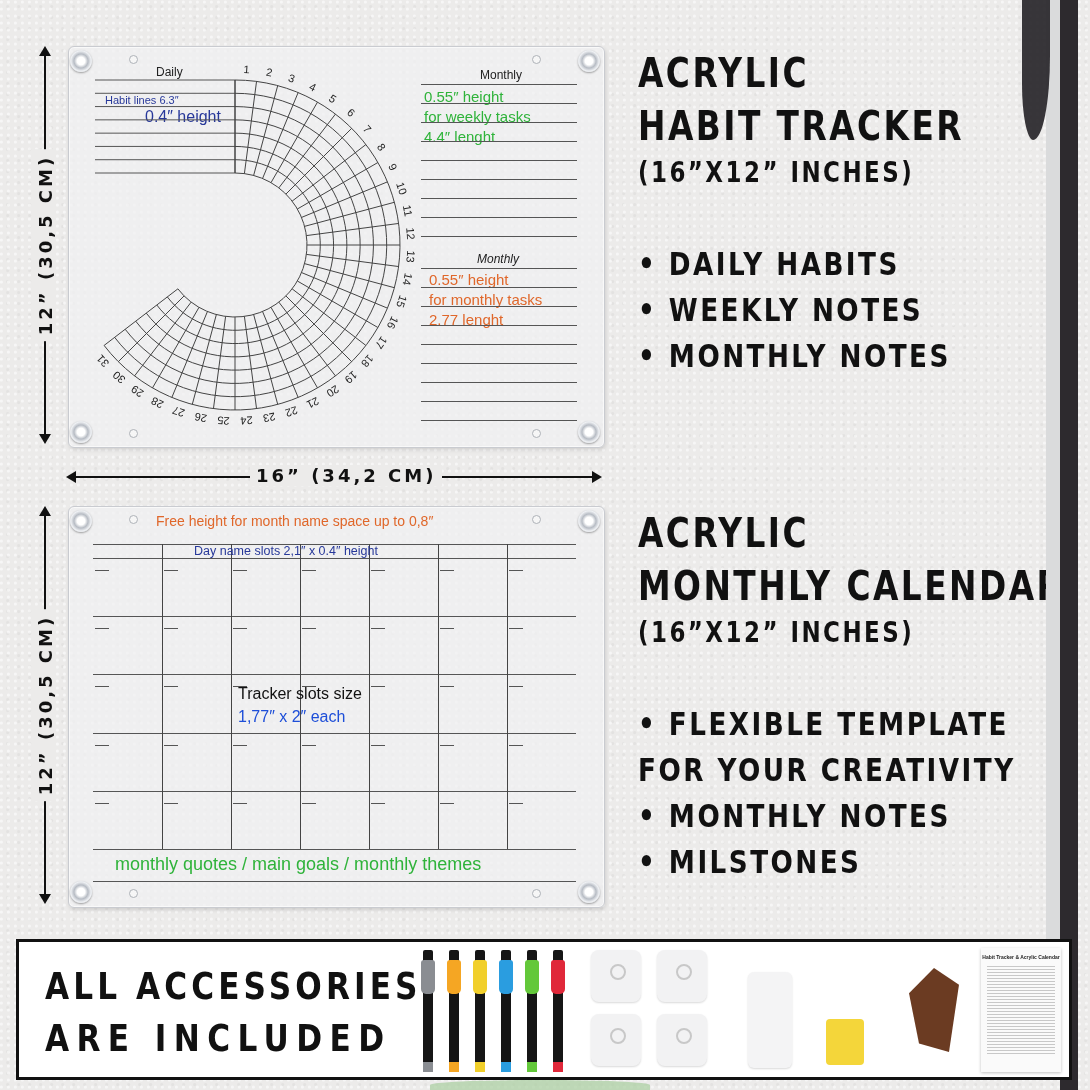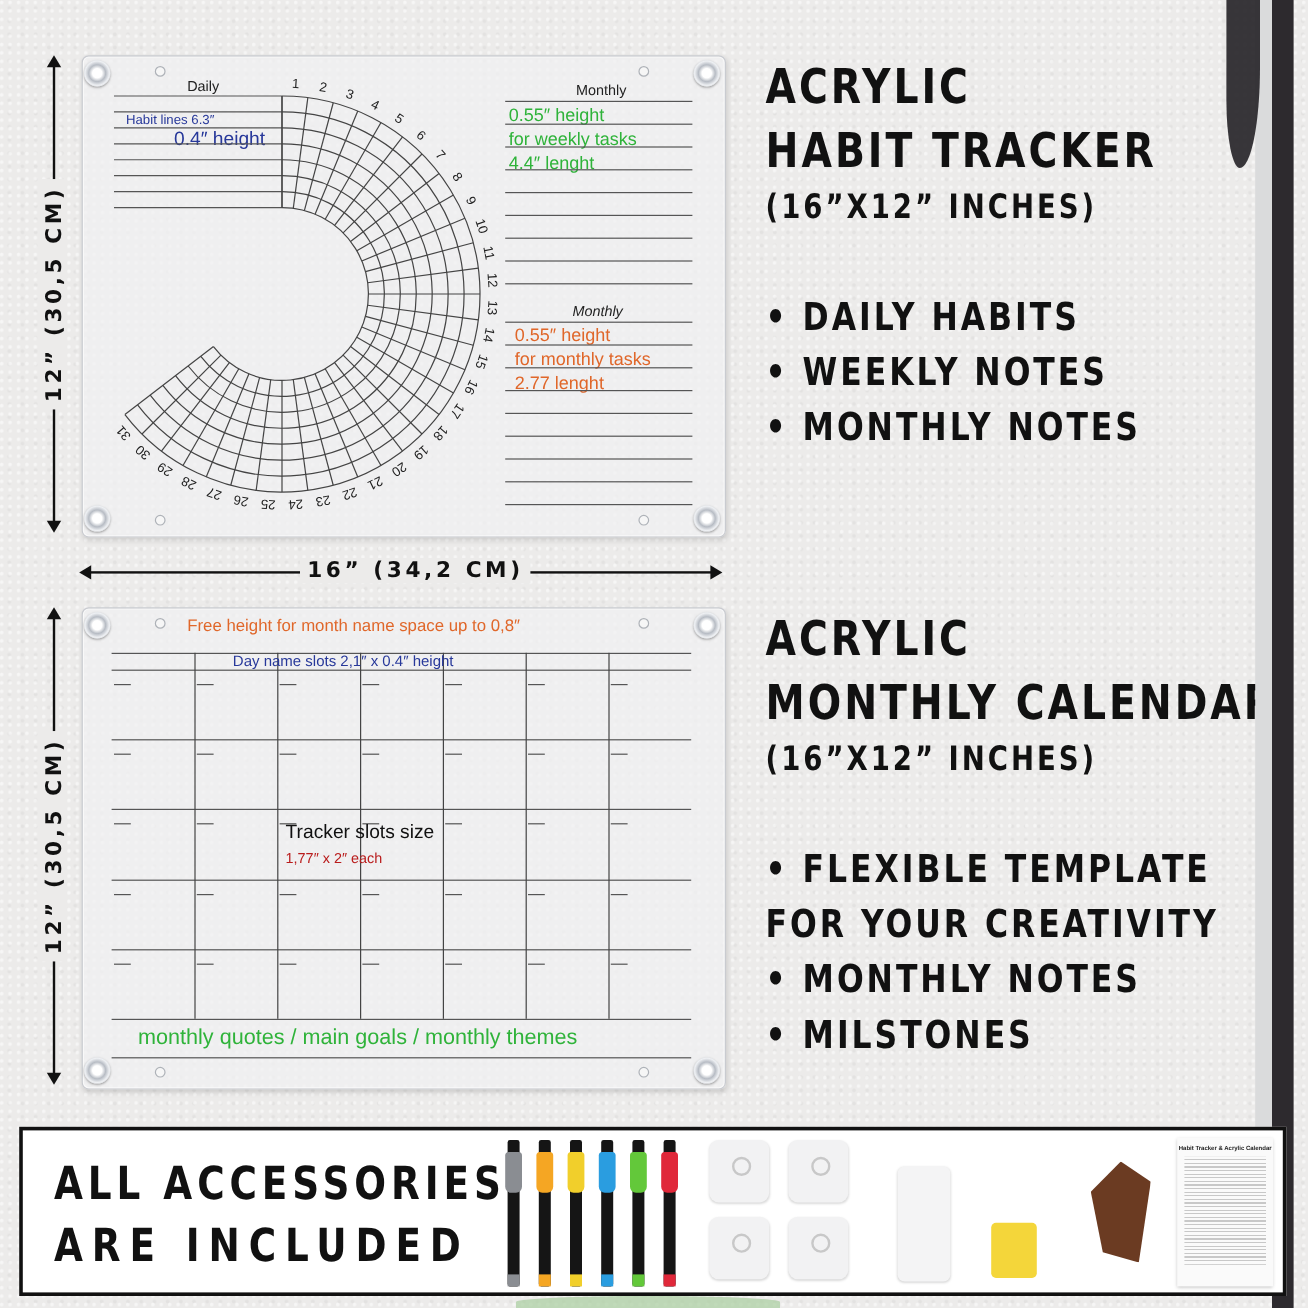--- a/index.html
+++ b/index.html
@@ -241,21 +241,21 @@
     <div class="hline" style="left: 95px; width: 14px; top: 802.8px;"></div>
     <div class="hline" style="left: 164px; width: 14px; top: 802.8px;"></div>
     <div class="hline" style="left: 233px; width: 14px; top: 802.8px;"></div>
     <div class="hline" style="left: 302px; width: 14px; top: 802.8px;"></div>
     <div class="hline" style="left: 371px; width: 14px; top: 802.8px;"></div>
     <div class="hline" style="left: 440px; width: 14px; top: 802.8px;"></div>
     <div class="hline" style="left: 509px; width: 14px; top: 802.8px;"></div>
   </div>
 <div class="abs blue" style="left:194px;top:544px;font-size:12.5px;">Day name slots 2,1″ x 0.4″ height</div>
 <div class="abs" style="left:238px;top:685px;font-size:16px;color:#111;background:rgba(240,240,242,.0);">Tracker slots size</div>
-<div class="abs" style="left:238px;top:708px;font-size:12px;color:#b91c1c;">1,77″ x 2″ each</div>
+<div class="abs" style="left:238px;top:708px;font-size:16px;color:#1d4ed8;">1,77″ x 2″ each</div>
 <div class="abs green" style="left:115px;top:854px;font-size:18px;">monthly quotes / main goals / monthly themes</div>
 
 <div class="abs heading" style="left:638px;top:50px;font-size:40px;">ACRYLIC</div>
 <div class="abs heading" style="left:638px;top:103px;font-size:40px;">HABIT TRACKER</div>
 <div class="abs heading" style="left:638px;top:156px;font-size:28px;">(16”X12” INCHES)</div>
 <div class="abs heading" style="left:638px;top:245px;font-size:32px;">• DAILY HABITS</div>
 <div class="abs heading" style="left:638px;top:291px;font-size:32px;">• WEEKLY NOTES</div>
 <div class="abs heading" style="left:638px;top:337px;font-size:32px;">• MONTHLY NOTES</div>
 
 <div class="abs heading" style="left:638px;top:510px;font-size:40px;">ACRYLIC</div>

